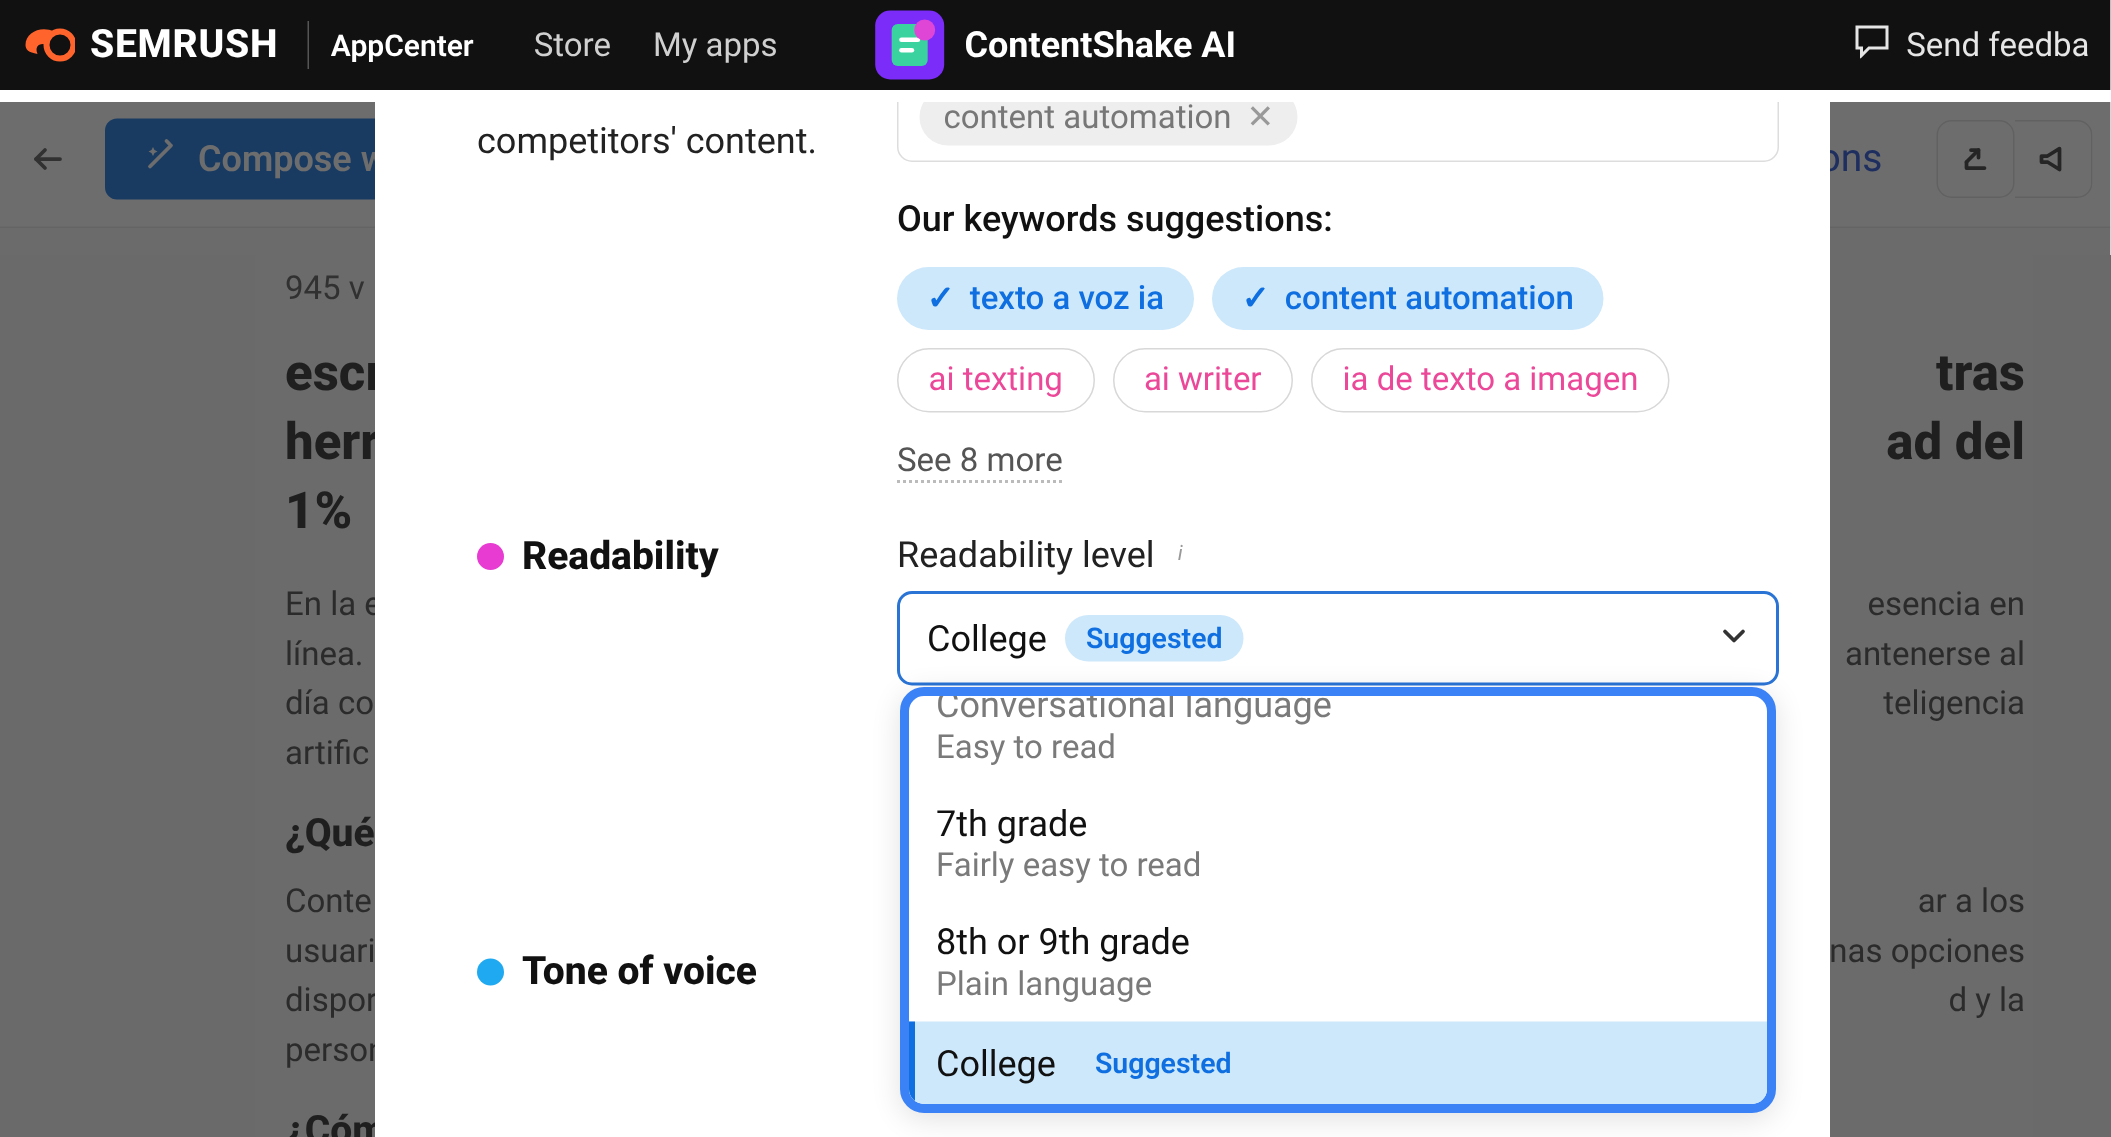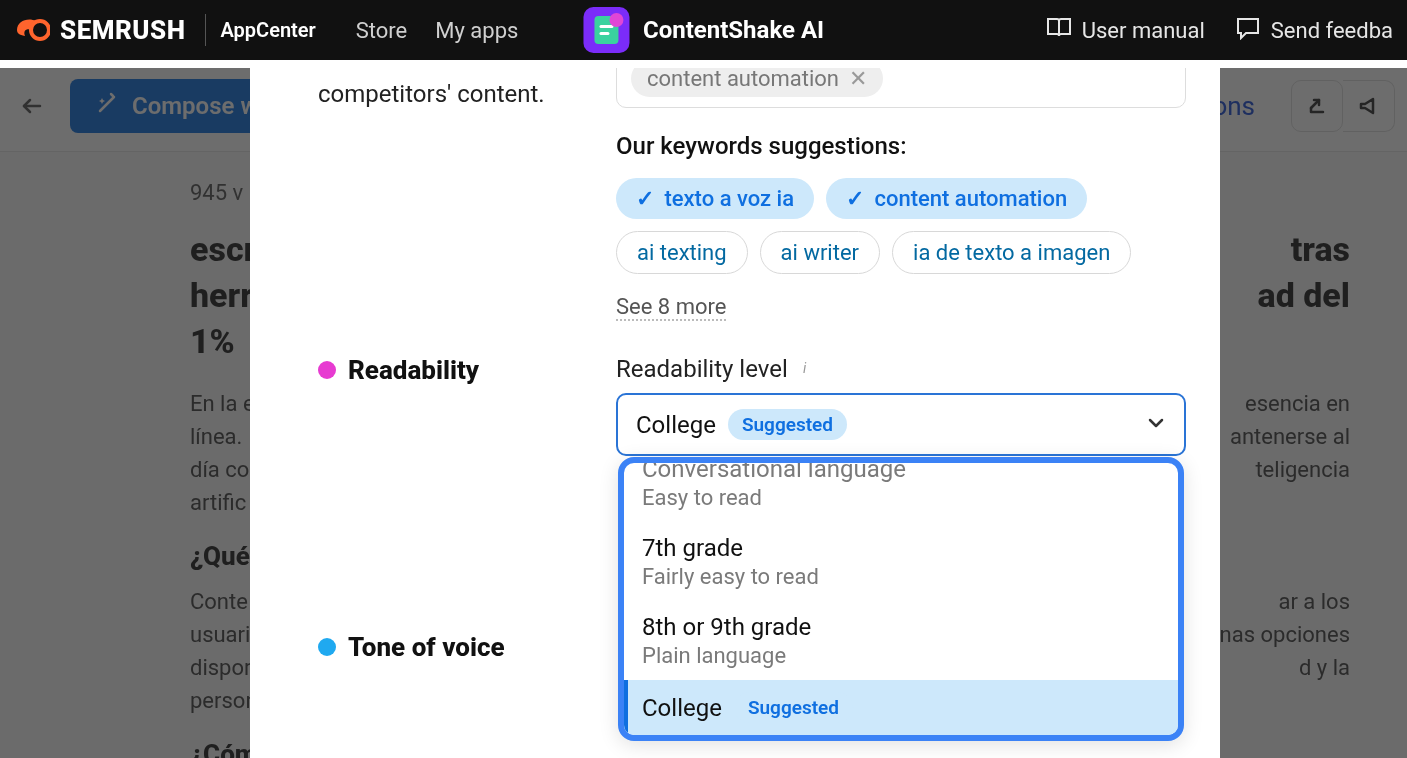--- a/index.html
+++ b/index.html
@@ -183,21 +183,21 @@
       width: 970px;
       bottom: 0;
       background: #fff;
       z-index: 20;
       padding: 0 34px 0 68px;
       overflow: hidden;
     }
 
     .modal-row {
       display: flex;
-      gap: 48px;
+      gap: 30px;
       margin-bottom: 34px;
     }
     .modal-left {
       width: 250px;
       flex-shrink: 0;
     }
     .modal-right {
       flex: 1;
       min-width: 0;
     }
@@ -239,21 +239,21 @@
     }
     .chip.selected {
       background: #CDE8FB;
       color: #0F6FE0;
       font-weight: 500;
     }
     .chip.selected .tick { color: #0F6FE0; font-weight: 700; }
     .chip.unselected {
       background: #fff;
       border: 1px solid #d8d8d8;
-      color: #0369a1;
+      color: #ec4899;
     }
     .see-more {
       font-size: 22px; color: #555;
       border-bottom: 2px dotted #bbb;
       display: inline-block;
       cursor: pointer;
       margin-top: 6px;
     }
 
     .tag-box {
@@ -349,29 +349,20 @@
     <span class="nav-link">My apps</span>
   </div>
   <div class="centered-app">
     <div class="app-icon">
       <div class="doc"></div>
         <div class="dot"></div>
     </div>
     <span class="app-name">ContentShake AI</span>
   </div>
   <div class="right-links">
-    <div class="right-link">
-      <span>
-        <svg width="26" height="24" viewBox="0 0 26 24" fill="none" stroke="#e6e6e6" stroke-width="2">
-          <path d="M2 3 h9 a2 2 0 0 1 2 2 v15 a2 2 0 0 0 -2 -2 H2 z"></path>
-          <path d="M24 3 h-9 a2 2 0 0 0 -2 2 v15 a2 2 0 0 1 2 -2 h9 z"></path>
-        </svg>
-      </span>
-      <span>User manual</span>
-    </div>
     <div class="right-link">
       <span>
         <svg width="26" height="24" viewBox="0 0 26 24" fill="none" stroke="#e6e6e6" stroke-width="2">
           <path d="M3 3 h20 v14 h-12 l-5 5 v-5 h-3 z"></path>
         </svg>
       </span>
       <span>Send feedba</span>
     </div>
   </div>
 </div>

